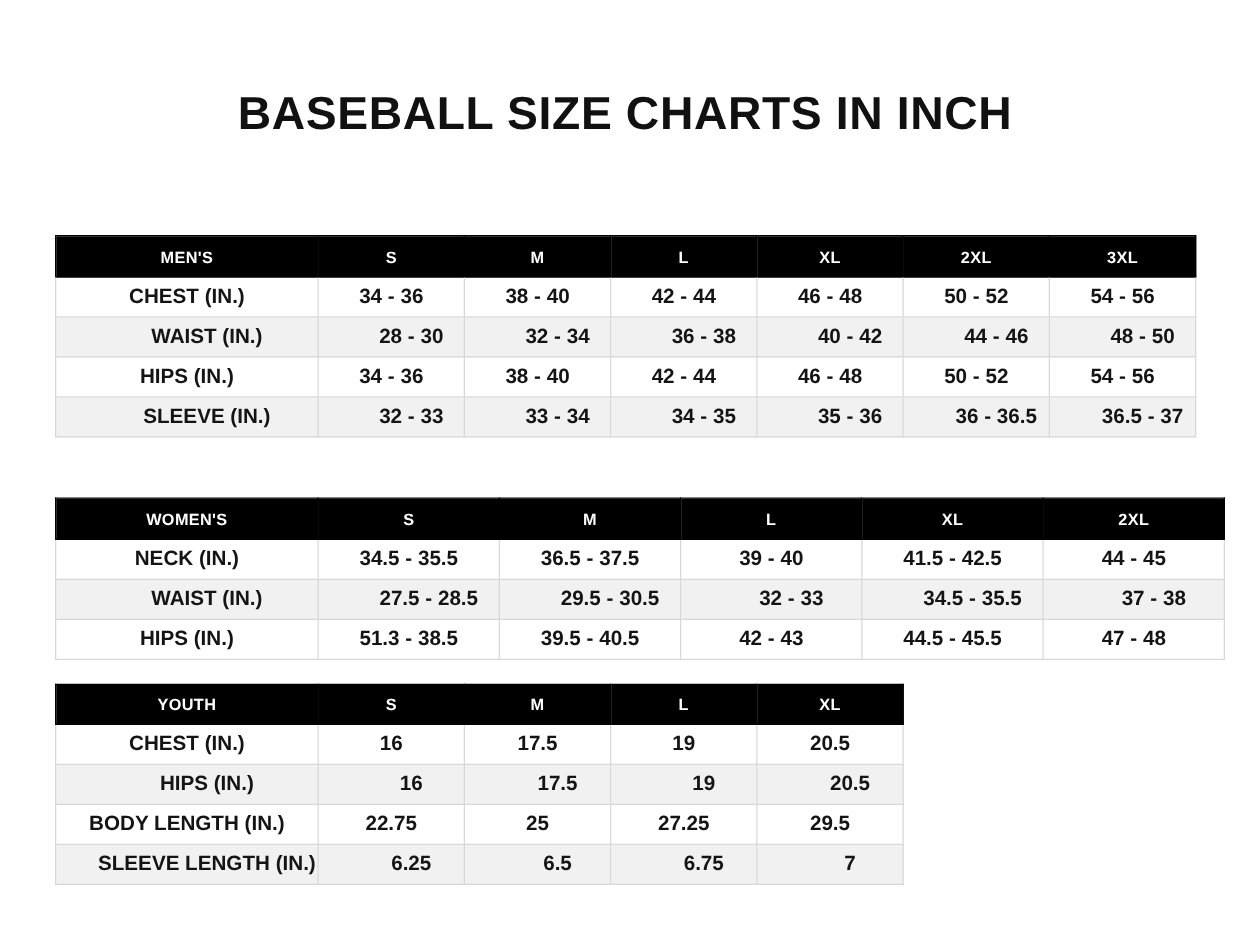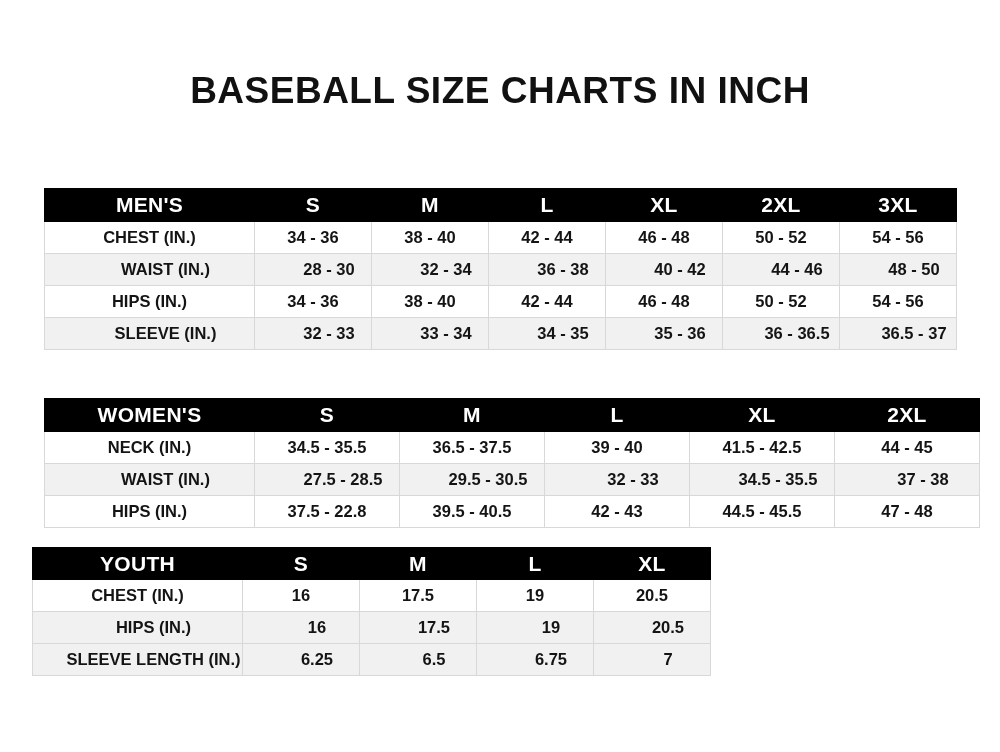--- a/index.html
+++ b/index.html
@@ -47,21 +47,21 @@
     padding: 0;
     height: 31px;
     vertical-align: middle;
     white-space: nowrap;
   }
   .chart thead th {
     background: #000000;
     color: #ffffff;
     border: 1px solid #000000;
     height: 32px;
-    font-size: 21px;
+    font-size: 13px;
     letter-spacing: 0.3px;
   }
   .chart thead th.rowhead {
     text-align: center;
   }
   .chart tbody tr.alt td {
     background: #f1f1f1;
     padding-left: 32px;
   }
   .chart tbody td.rowlabel {
@@ -83,21 +83,21 @@
     left: 44px;
     width: 790px;
     border-radius: 14px;
   }
   #womens-chart col.c0 { width: 210px; }
   #womens-chart col.cx { width: 145px; }
 
   
   #youth-chart {
     top: 547px;
-    left: 32px;
+    left: 44px;
     width: 624px;
   }
   #youth-chart col.c0 { width: 210px; }
   #youth-chart col.cx { width: 117px; }
 
   #youth-chart td, #youth-chart th { height: 31px; }
 </style>
 </head>
 <body>
 
@@ -197,21 +197,21 @@
       <tr class="alt">
         <td class="rowlabel">WAIST (IN.)</td>
         <td>27.5 - 28.5</td>
         <td>29.5 - 30.5</td>
         <td>32 - 33</td>
         <td>34.5 - 35.5</td>
         <td>37 - 38</td>
       </tr>
       <tr>
         <td class="rowlabel">HIPS (IN.)</td>
-        <td>37.5 - 22.8</td>
+        <td>51.3 - 38.5</td>
         <td>39.5 - 40.5</td>
         <td>42 - 43</td>
         <td>44.5 - 45.5</td>
         <td>47 - 48</td>
       </tr>
     </tbody>
   </table>
 
   <table class="chart" id="youth-chart">
     <colgroup>
@@ -238,20 +238,27 @@
         <td>19</td>
         <td>20.5</td>
       </tr>
       <tr class="alt">
         <td class="rowlabel">HIPS (IN.)</td>
         <td>16</td>
         <td>17.5</td>
         <td>19</td>
         <td>20.5</td>
       </tr>
+      <tr>
+        <td class="rowlabel">BODY LENGTH (IN.)</td>
+        <td>22.75</td>
+        <td>25</td>
+        <td>27.25</td>
+        <td>29.5</td>
+      </tr>
       <tr class="alt">
         <td class="rowlabel">SLEEVE LENGTH (IN.)</td>
         <td>6.25</td>
         <td>6.5</td>
         <td>6.75</td>
         <td>7</td>
       </tr>
     </tbody>
   </table>
 

